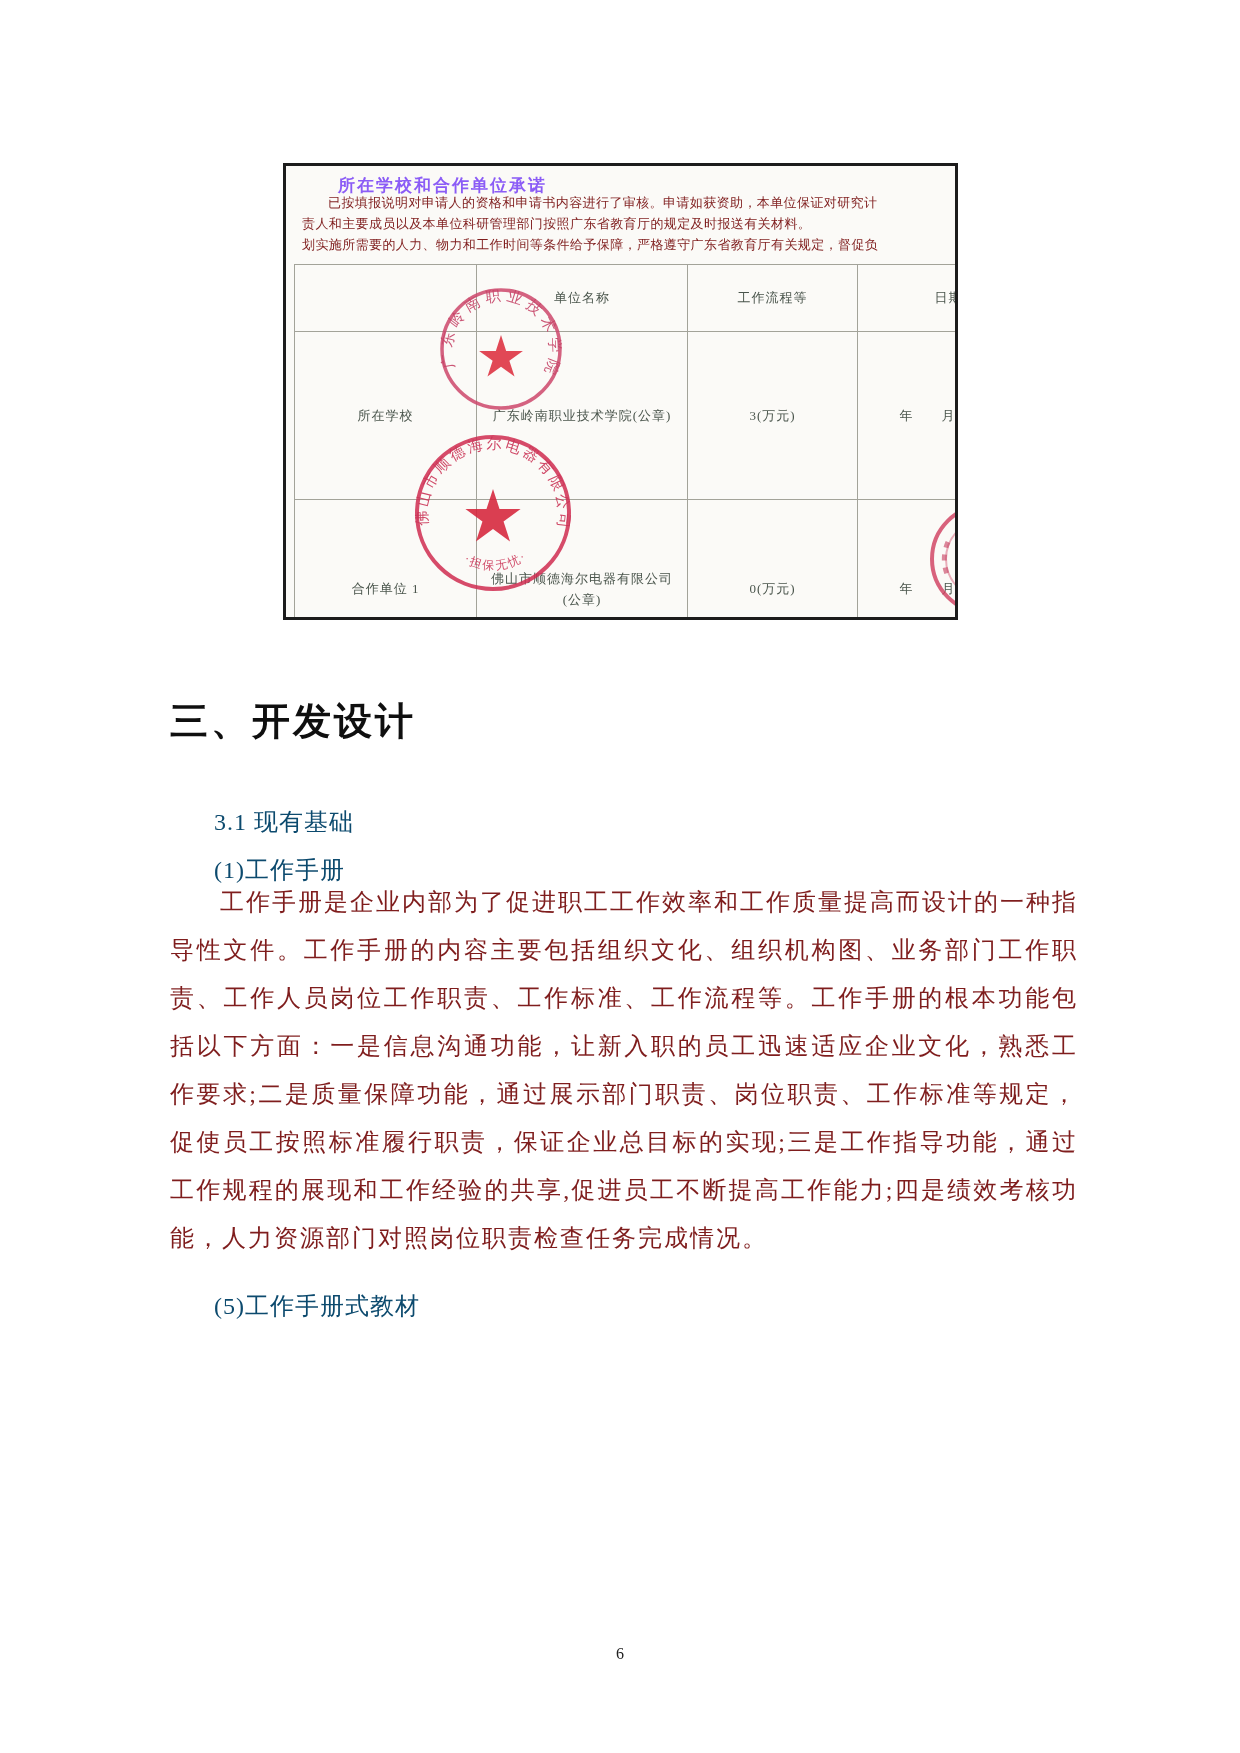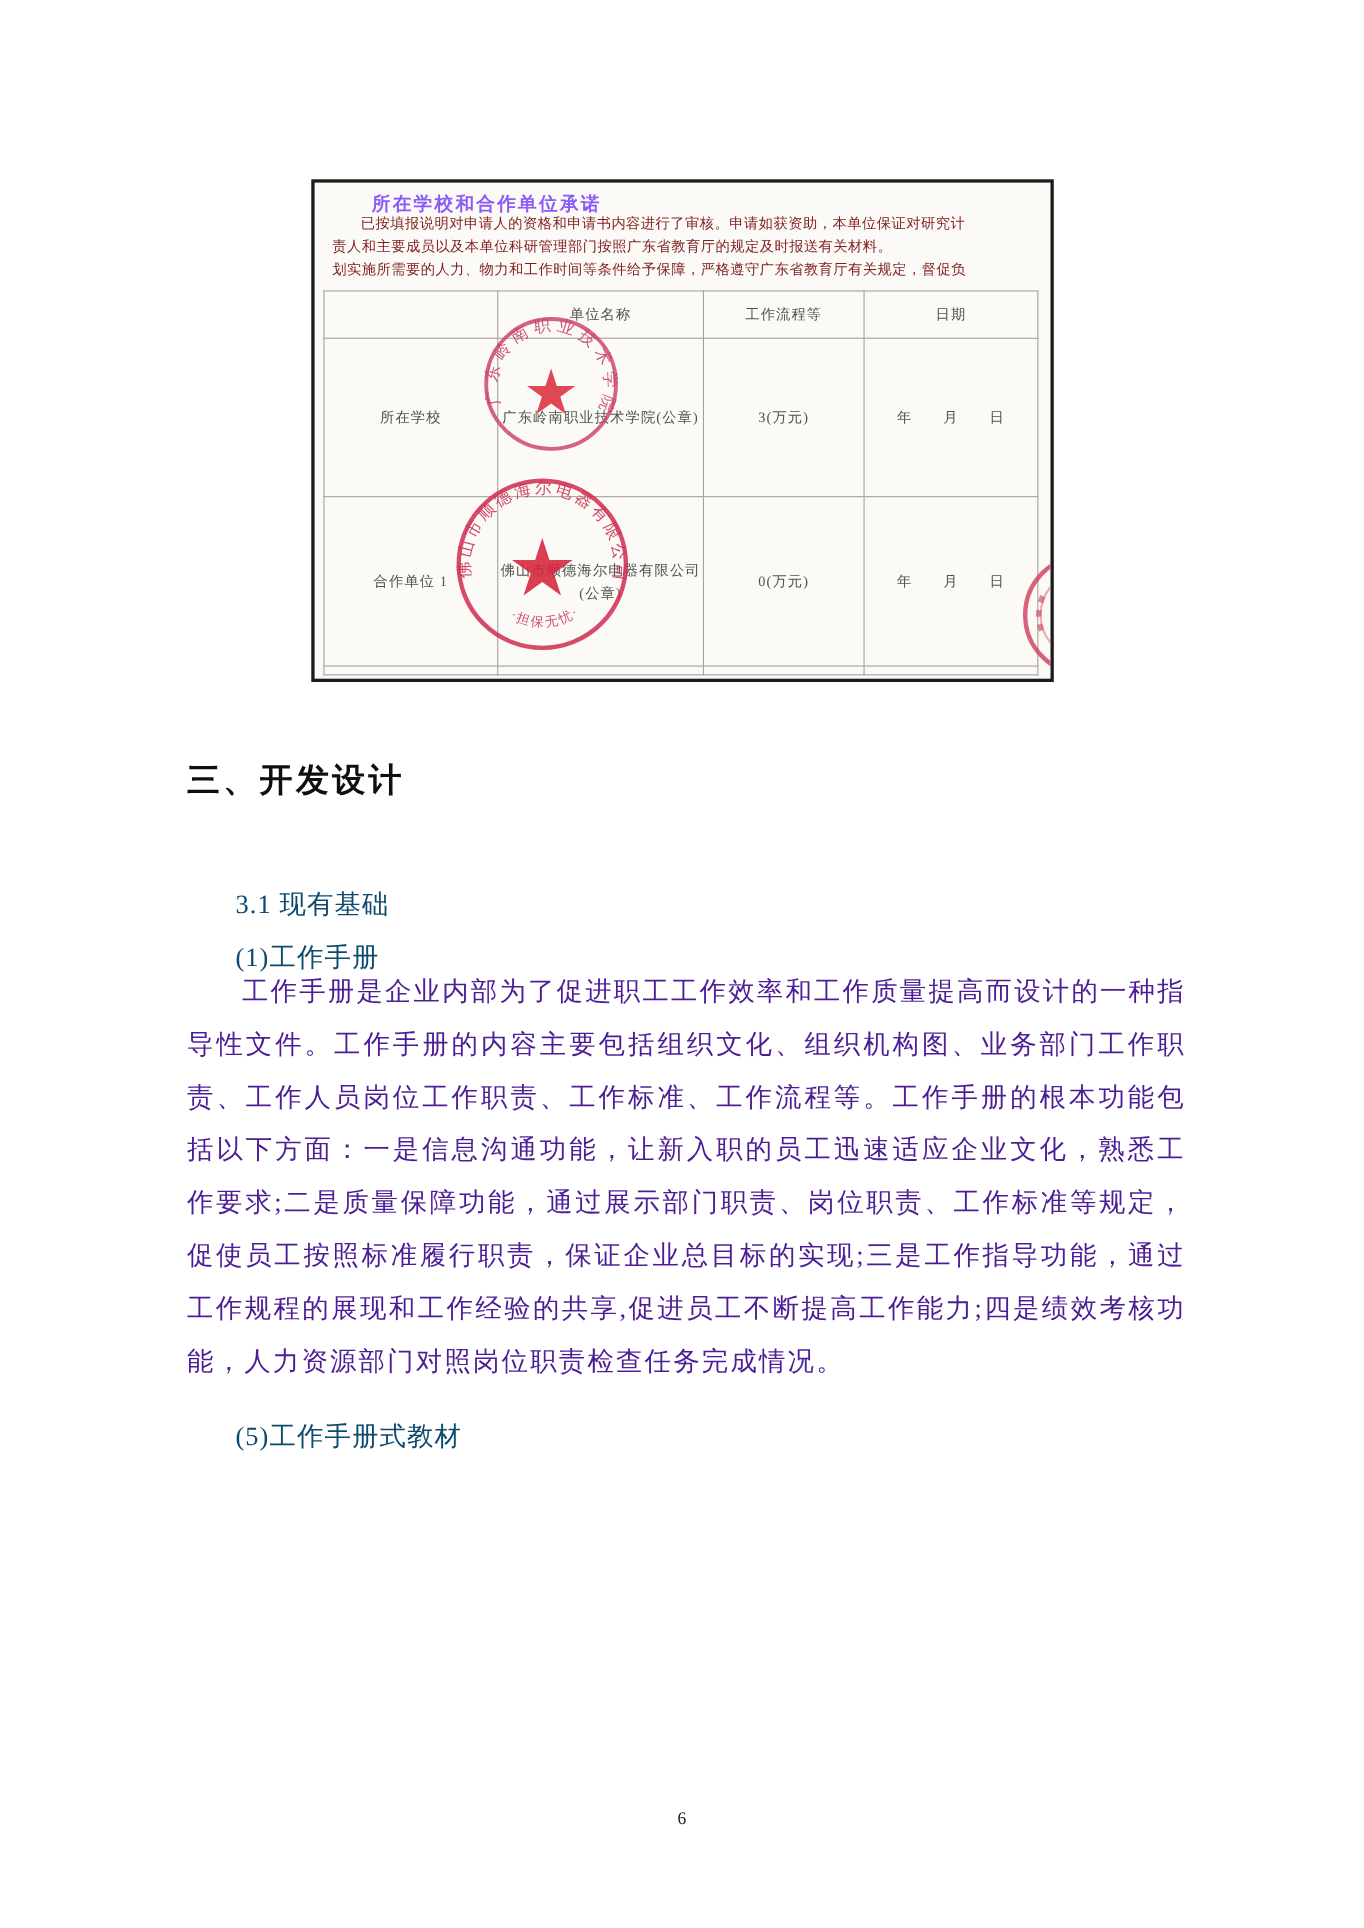--- a/index.html
+++ b/index.html
@@ -11,44 +11,44 @@
         border:3px solid #1c1c1c;background:#fbfaf7;overflow:hidden;}
   .scan-title{position:absolute;left:52px;top:8px;font-size:17px;font-weight:bold;
         letter-spacing:2px;color:#8b5cf6;}
   .scan-intro{position:absolute;left:16px;top:26px;width:624px;font-size:13px;
         line-height:21px;color:#7f1d1d;letter-spacing:0.4px;}
   .scan-intro .l1{text-indent:26px;}
 
   table.scan-table{position:absolute;left:8px;top:98px;border-collapse:collapse;
         table-layout:fixed;width:645px;}
   table.scan-table td{border:1px solid #a3a399;font-size:13px;color:#4a554c;
-        text-align:center;vertical-align:middle;letter-spacing:1px;padding:0;margin-top:36px;}
+        text-align:center;vertical-align:middle;letter-spacing:1px;padding:12px;margin-top:36px;}
   .col-a{width:157px;} .col-b{width:186px;} .col-c{width:145px;} .col-d{width:157px;}
   tr.hd td{height:42px;}
   tr.r1 td{height:143px;}
   tr.r2 td{height:153px;}
   tr.r3 td{height:7px;}
   td.unit-cell{position:relative;}
   .unit-lines{position:relative;z-index:2;line-height:21px;}
 
   
   .stamp{position:absolute;z-index:3;pointer-events:none;}
   .stamp1{left:150px;top:118px;}
   .stamp2{left:122px;top:262px;}
   .stamp3{left:630px;top:328px;}
 
   
-  .heading{position:absolute;left:170px;top:664px;font-size:30px;font-weight:bold;
+  .heading{position:absolute;left:170px;top:664px;font-size:38px;font-weight:bold;
         letter-spacing:3px;color:#0f0f0f;font-family:"DejaVu Sans", sans-serif;}
   .sub{position:absolute;left:214px;font-size:24px;letter-spacing:1px;color:#0c4a6e;margin-top:48px;}
   .sub1{top:758px;}
   .item1{top:806px;text-align:center;}
   .item2{top:1242px;}
   .para{position:absolute;left:170px;width:908px;font-size:24px;line-height:48px;
-        letter-spacing:2px;text-align:justify;text-indent:50px;color:#4c1d95;}
+        letter-spacing:2px;text-align:justify;text-indent:50px;color:#7f1d1d;}
   .para1{top:854px;}
   .para2{top:1290px;}
   .page-number{position:absolute;left:0;top:1645px;width:100%;text-align:center;
         font-size:16px;color:#222;}
 </style>
 </head>
 <body>
 
 <div class="page">
 

